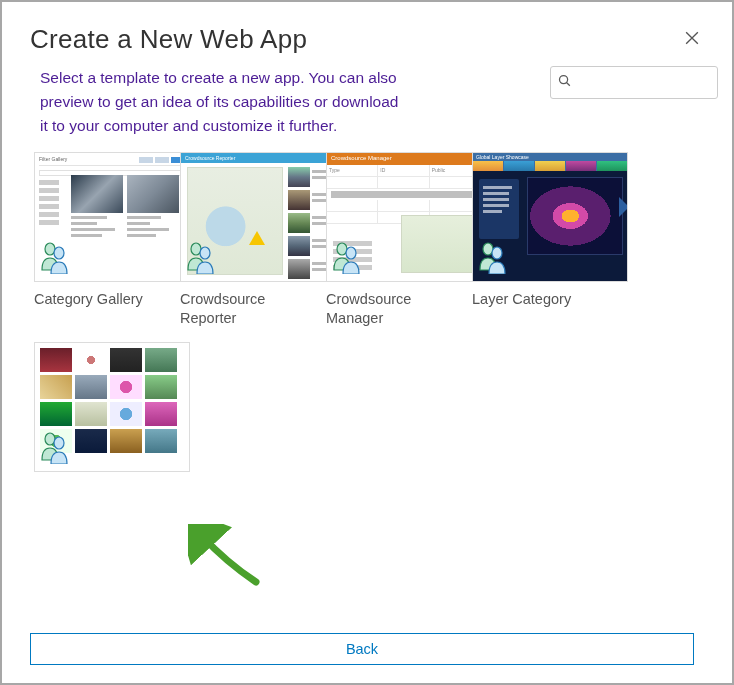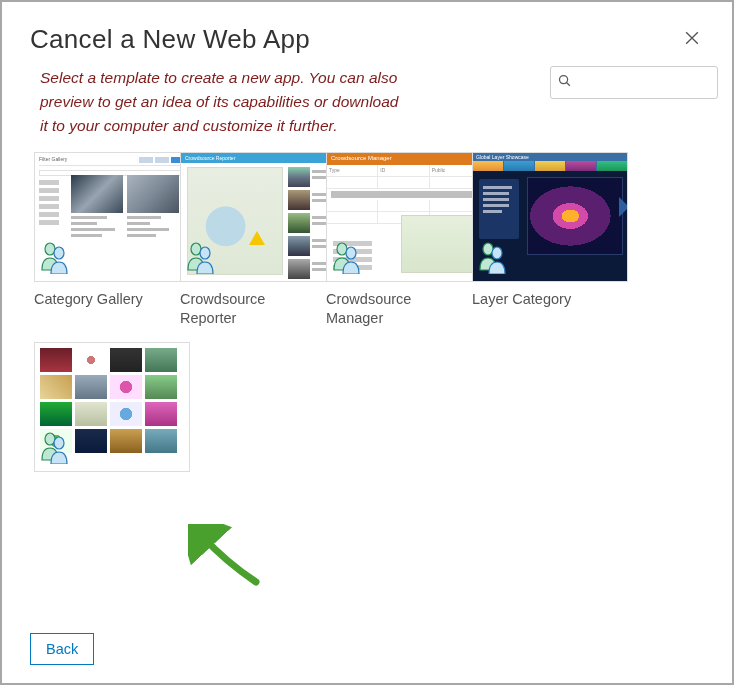--- a/index.html
+++ b/index.html
@@ -34,21 +34,21 @@
   .scroll-area::-webkit-scrollbar-track { background:#f1f1f1; }
   .scroll-area::-webkit-scrollbar-thumb { background:#c5c5c5; border:2px solid #f1f1f1; }
   .scroll-area::-webkit-scrollbar-button:single-button {
     background:#f1f1f1; height:16px; color:#555;
   }
   .top-row {
     display:flex; justify-content:space-between; gap:20px;
     margin:8px 4px 14px 10px;
   }
   .intro {
-    font-size:15.5px; line-height:1.55; color:#7f1d1d; max-width:370px;font-style:italic;
+    font-size:15.5px; line-height:1.55; color:#4c1d95; max-width:370px;
   }
   .search-wrap { flex:none; }
   .search-field {
     display:flex; align-items:center;
     border:1px solid #ccc; border-radius:3px;
     width:168px; height:33px; padding:0 6px; background:#fff;
   }
   .search-field svg { width:15px; height:15px; color:#595959; flex:none; }
   .search-field input {
     border:none; outline:none; font-size:14px; color:#595959;
@@ -71,20 +71,21 @@
   .group-icon {
     position:absolute; left:4px; bottom:3px; z-index:5;
   }
   .group-icon svg { width:30px; height:34px; }
   
   .footer {
     position:absolute; left:0; right:18px; bottom:0;
     display:flex; justify-content:space-between;
     padding:16px 20px 18px 28px;
     background:#fff;
+    flex-direction:column;
   }
   .btn {
     font-size:14.5px; color:#0079c1;
     background:#fff; border:1px solid #0079c1;
     padding:7px 15px; cursor:pointer; font-family:inherit;
   }
   
   .arrow {
     position:absolute; left:186px; top:522px; z-index:20;
     pointer-events:none;
@@ -136,21 +137,21 @@
   .ls-caret{position:absolute;right:-2px;top:44px;width:0;height:0;border-top:10px solid transparent;border-bottom:10px solid transparent;border-left:10px solid #2c5fa0;}
   
   .mg-grid{display:flex;flex-wrap:wrap;gap:3px;padding:5px;}
   .mg-cell{width:32px;height:24px;}
   .filler{height:240px;}
 </style>
 </head>
 <body>
 
 <div class="header">
-  <div class="title">Cancel a New Web App</div>
+  <div class="title">Create a New Web App</div>
   <button class="close-btn" aria-label="Close">
     <span>
       <svg viewBox="0 0 24 24" fill="none" stroke="currentColor" stroke-width="1.6">
         <path d="M5 5 L19 19 M19 5 L5 19"></path>
       </svg>
     </span>
   </button>
 </div>
 
 <div class="scroll-area">

